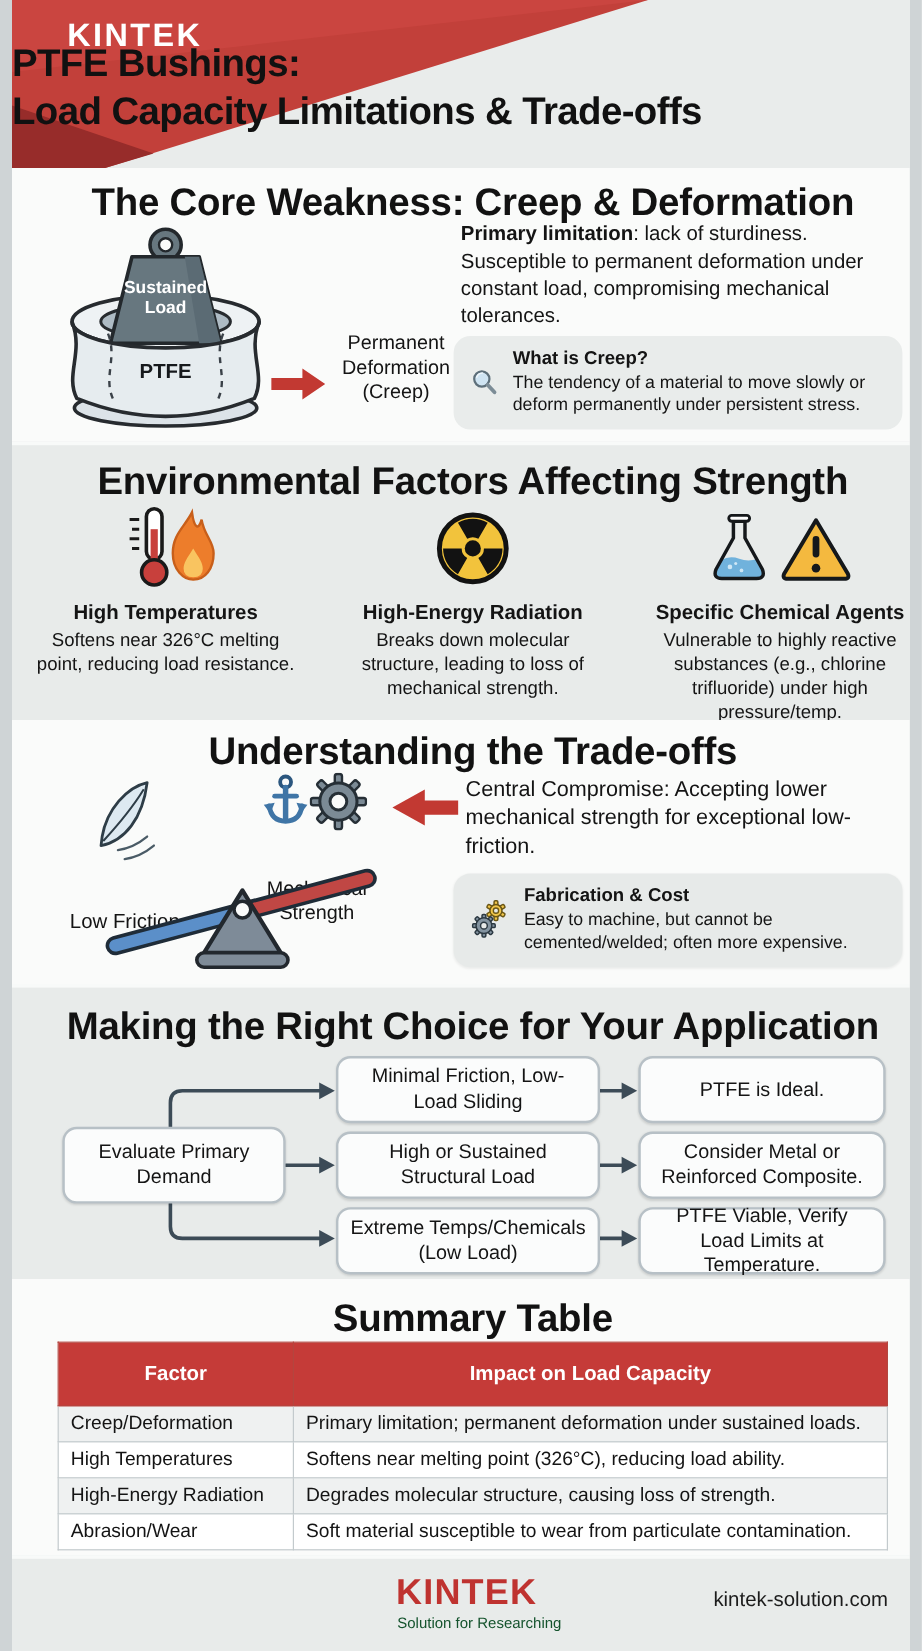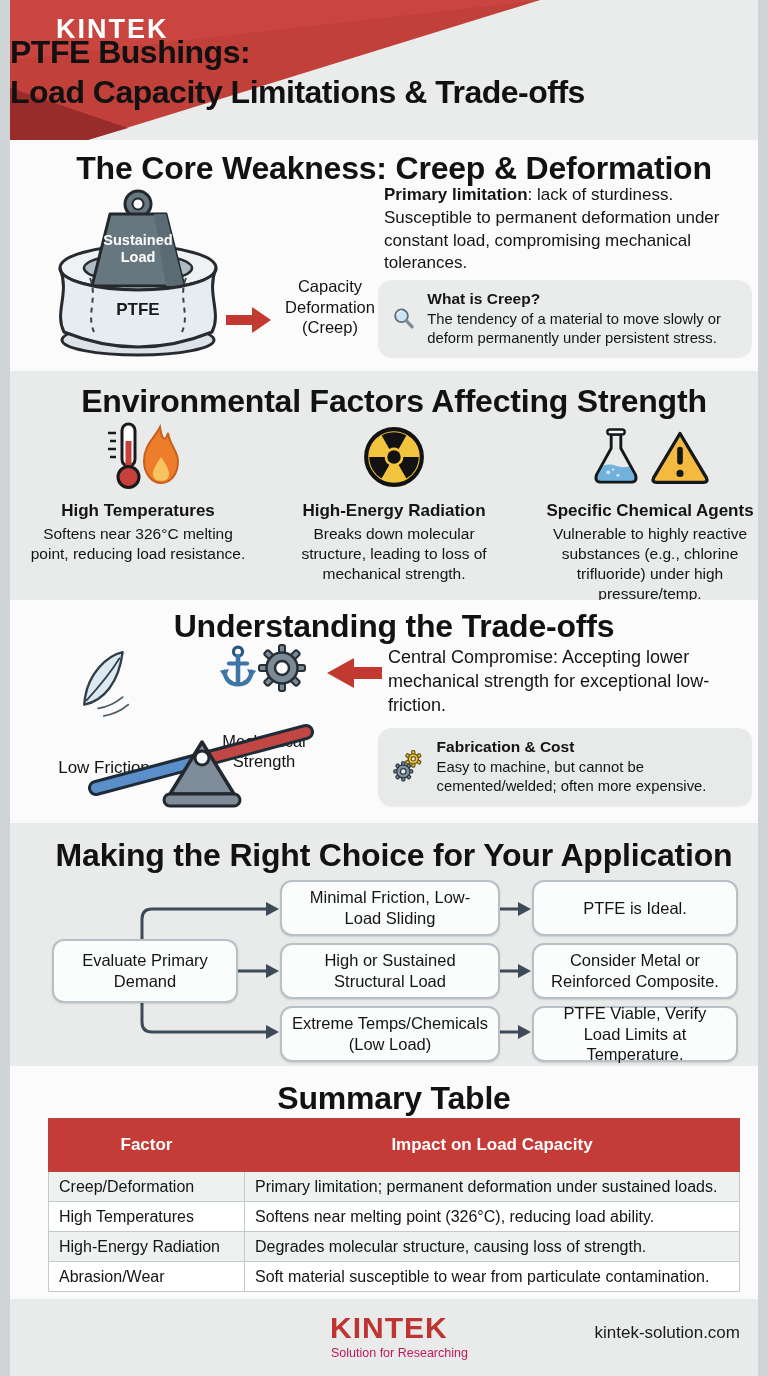--- a/index.html
+++ b/index.html
@@ -95,21 +95,21 @@
                      padding:16px 6px; border:1px solid #b4453f; }
   table.summary td { padding:5.5px 10px; border:1px solid #c3cacd; }
   table.summary td.f { width:196px; }
   table.summary tr.odd td { background:#eff1f1; }
   table.summary tr.even td { background:#ffffff; }
 
   
   .footer { height:80px; background:#e8ebea; border-top:3px solid #f8faf9; }
   .logo-footer { position:absolute; left:320px; top:12px; color:#bf3330;
                  font-size:30px; font-weight:bold; letter-spacing:1px; }
-  .tagline { position:absolute; left:321px; top:47px; font-size:12.5px; color:#be185d; }
+  .tagline { position:absolute; left:321px; top:47px; font-size:12.5px; color:#14532d; }
   .website { position:absolute; right:38px; top:24px; font-size:17px; color:#1c1c1c; }
 </style>
 </head>
 <body>
 
 <div class="page">
 
   <section class="header">
     <svg class="corner" width="540" height="140" viewBox="0 0 540 140">
       <polygon points="0,0 530,0 0,164" fill="#c2403a"></polygon>
@@ -139,21 +139,21 @@
         <path d="M52,96 C60,116 48,132 56,150" fill="none" stroke="#3a4148" stroke-width="2" stroke-dasharray="5,5"></path>
         <path d="M148,96 C140,116 152,132 144,150" fill="none" stroke="#3a4148" stroke-width="2" stroke-dasharray="5,5"></path>
       </svg>
       <div class="diag-label lbl-weight">Sustained Load</div>
       <div class="diag-label lbl-ptfe">PTFE</div>
     </div>
 
     <svg class="arrow1" width="46" height="28" viewBox="0 0 46 28">
       <polygon points="0,9 26,9 26,1 45,14 26,27 26,19 0,19" fill="#c23932"></polygon>
     </svg>
-    <div class="lbl-creep">Capacity Deformation (Creep)</div>
+    <div class="lbl-creep">Permanent Deformation (Creep)</div>
 
     <div class="s1-text">
       <b>Primary limitation</b><span>: lack of sturdiness. Susceptible to permanent deformation under constant load, compromising mechanical tolerances.</span>
     </div>
 
     <div class="info-box">
       <svg width="44" height="44" viewBox="0 0 44 44">
         <circle cx="18" cy="16" r="12" fill="#cfe4f2" stroke="#5d6f7a" stroke-width="3.5"></circle>
         <path d="M10,13 Q12,7 19,6.5" fill="none" stroke="#eef6fb" stroke-width="2.5" stroke-linecap="round"></path>
         <line x1="27" y1="25" x2="38" y2="37" stroke="#7c8c96" stroke-width="6" stroke-linecap="round"></line>

